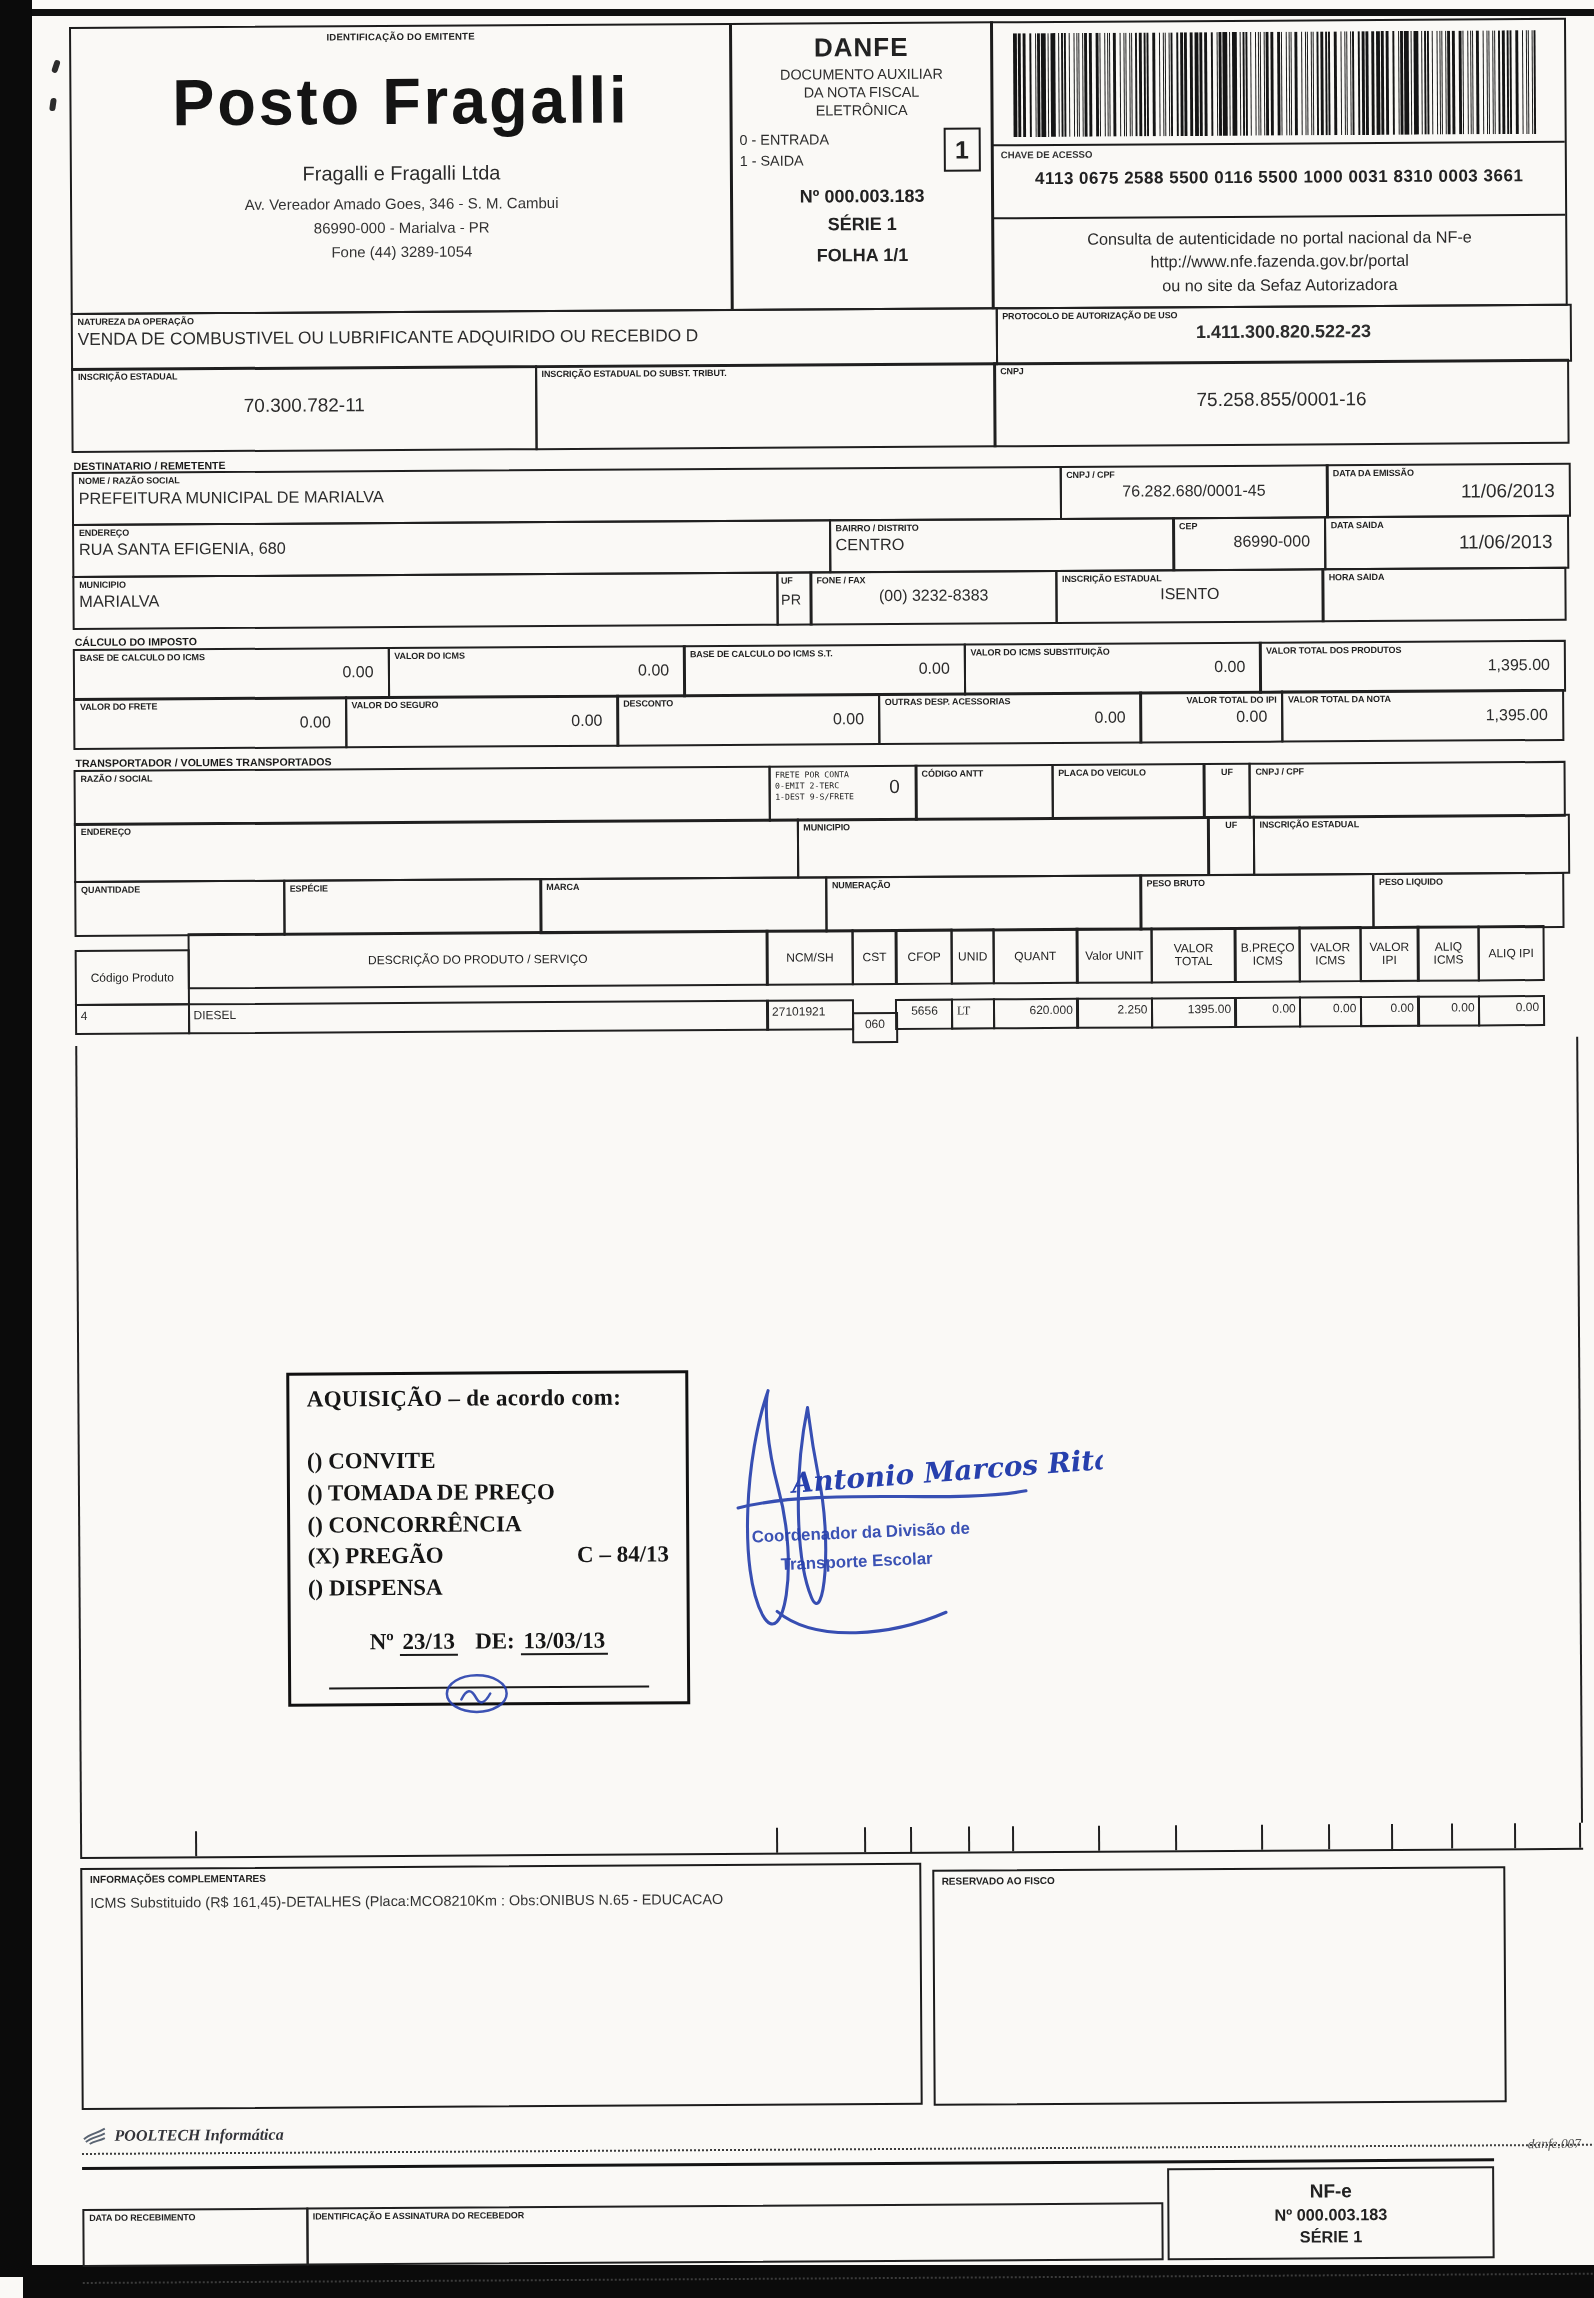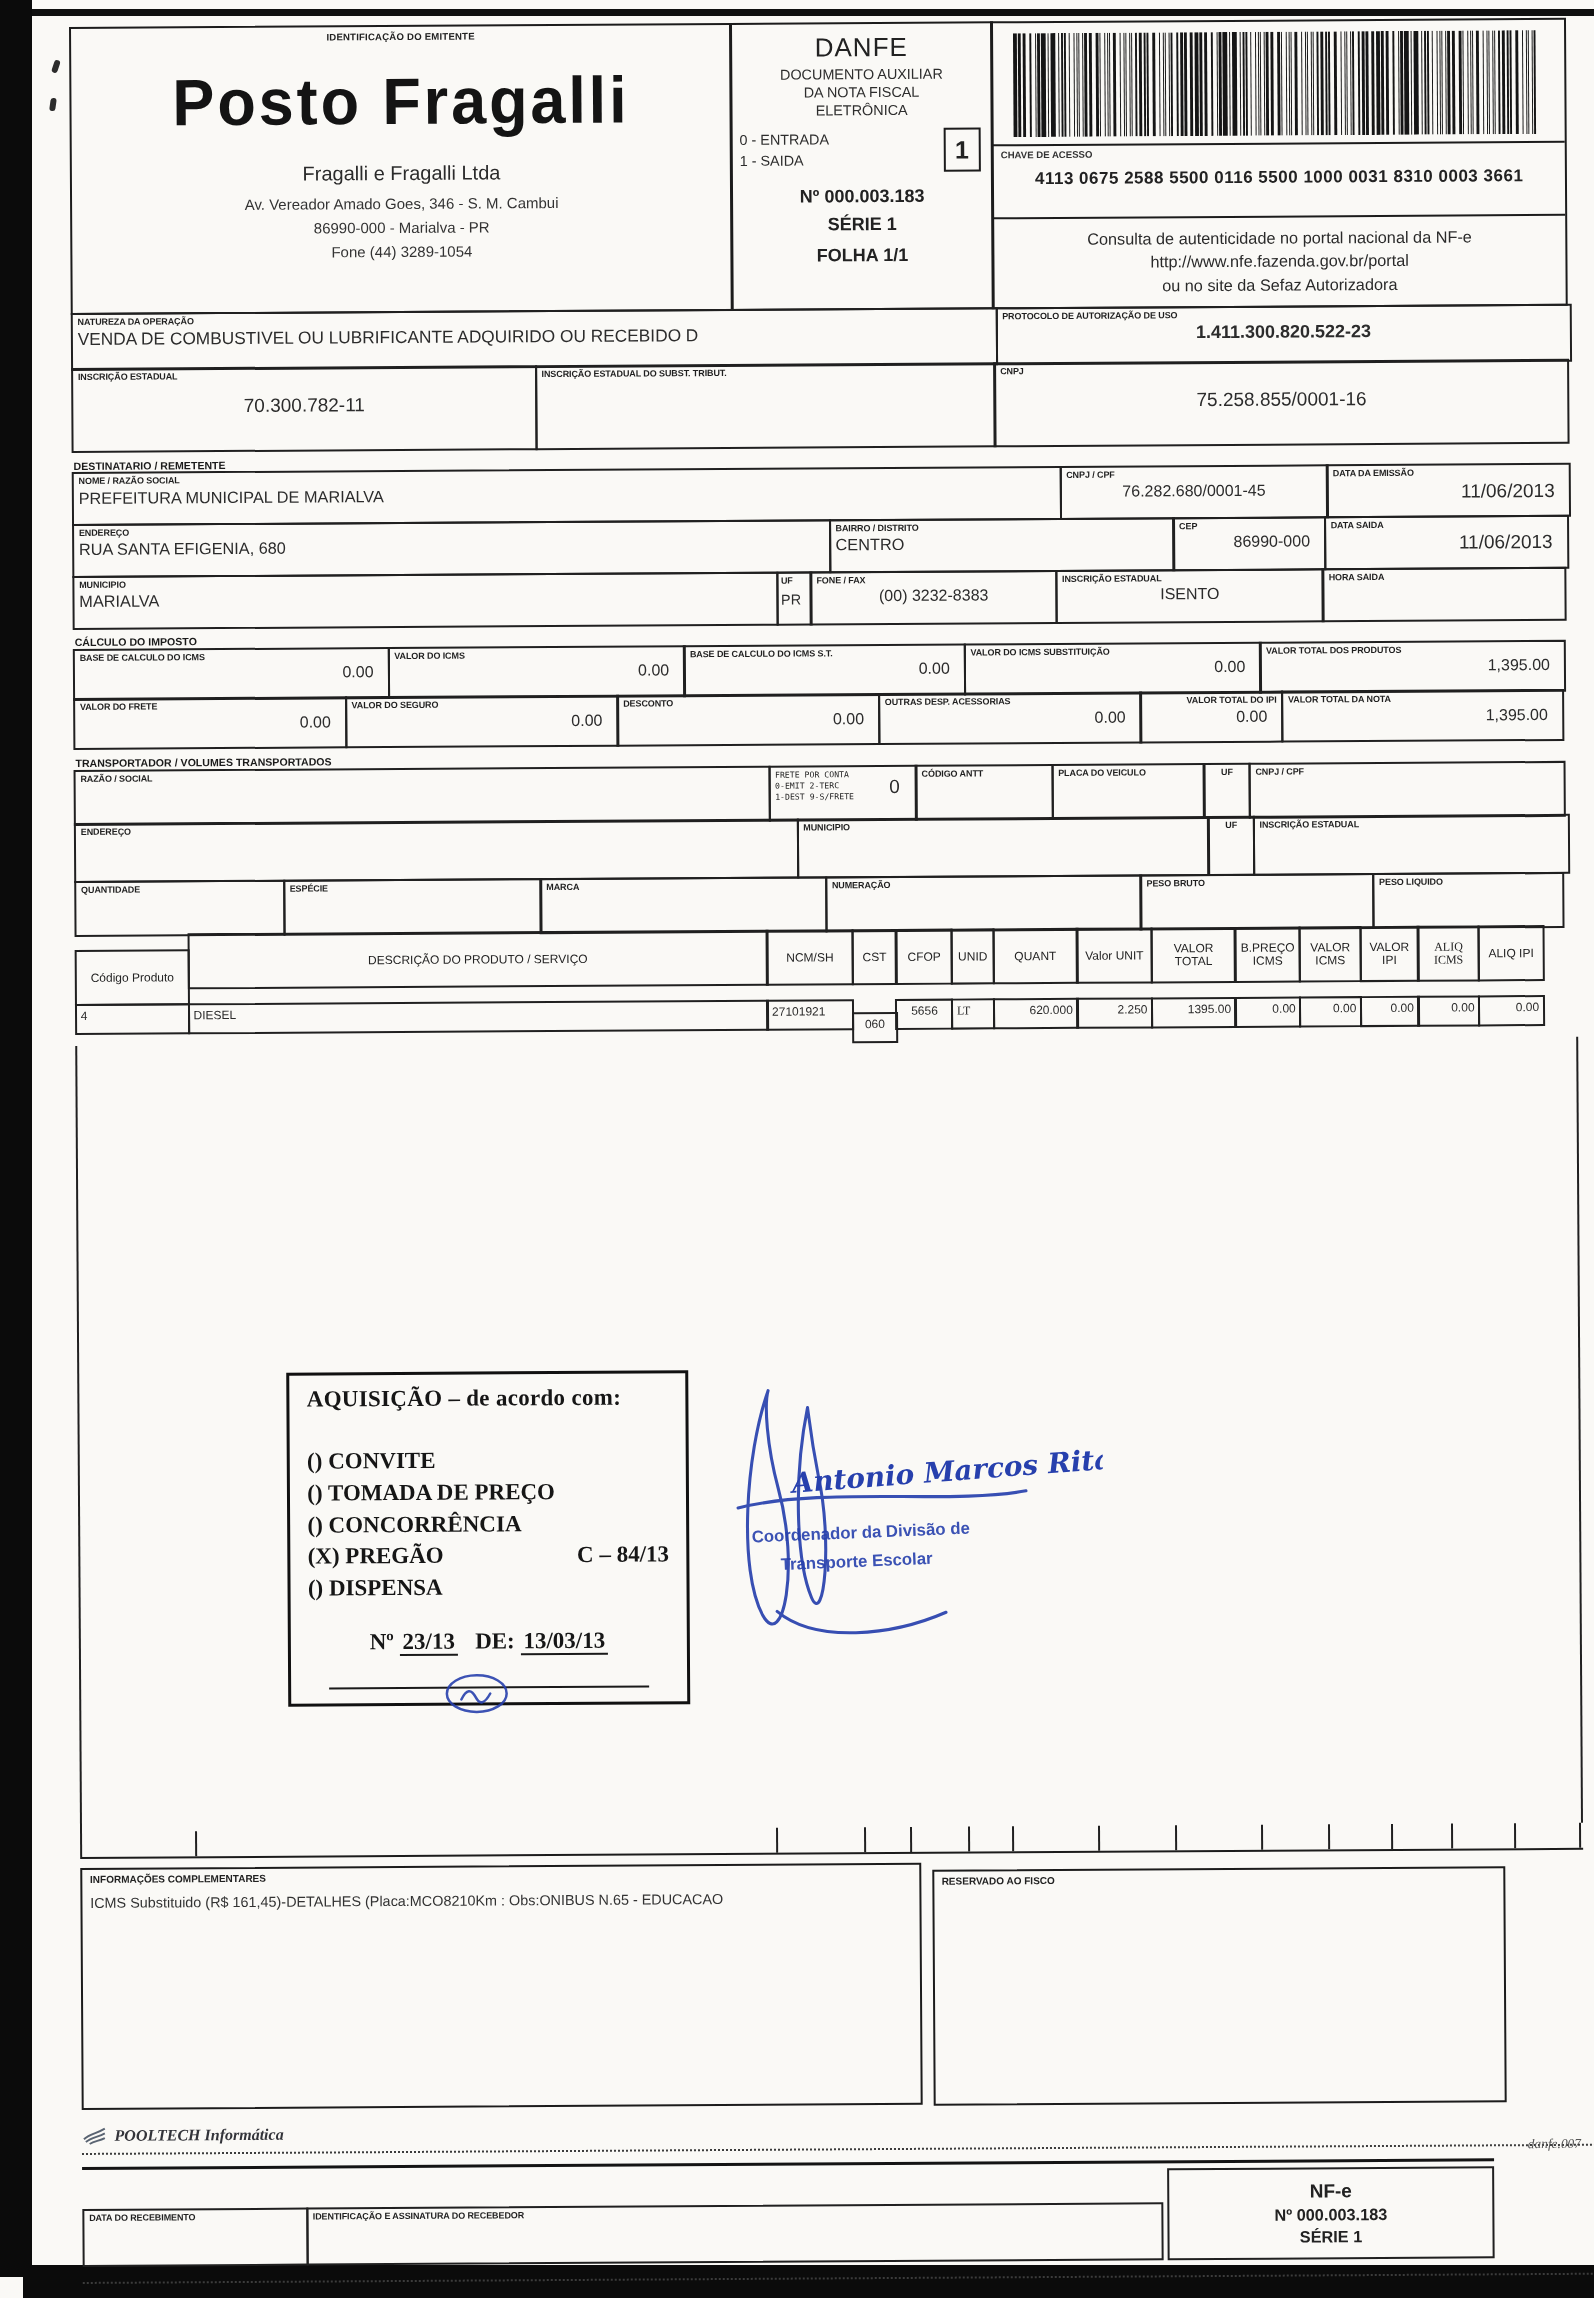--- a/index.html
+++ b/index.html
@@ -21,21 +21,21 @@
 
   
   .hdr { display:flex; height:288px; }
   .emit-box { width:663px; display:flex; flex-direction:column; align-items:center; }
   .emit-label { font-size:9.6px; font-weight:bold; margin-top:3.8px; letter-spacing:0.2px; }
   .logo { margin-top:23px; font-size:63px; font-weight:bold; letter-spacing:2.9px; color:#141414; transform:scaleY(1.04); }
   .company { margin-top:25px; font-size:20px; color:#2b2b2b; }
   .addr { margin-top:7.7px; font-size:15px; line-height:1.6; text-align:center; color:#333; }
 
   .danfe-box { width:264px; margin-left:-2.9px; display:flex; flex-direction:column; align-items:center; padding:7.7px 7.7px 5.8px; }
-  .danfe-title { font-size:26px; font-weight:normal; letter-spacing:1px; }
+  .danfe-title { font-size:26px; font-weight:bold; letter-spacing:1px; }
   .danfe-sub { font-size:14.4px; text-align:center; line-height:1.25; margin-top:1.9px; color:#2d2d2d; }
   .es-wrap { display:flex; width:100%; margin-top:9.6px; align-items:center; }
   .es-lines { flex:1; font-size:14.4px; line-height:1.5; color:#2d2d2d; }
   .tipo-box { width:37px; height:44px; border:2.9px solid #1c1c1c; display:flex; align-items:center; justify-content:center;
               font-size:25px; font-weight:bold; margin-right:3.8px; }
   .danfe-num { margin-top:13.4px; font-size:18px; font-weight:bold; }
   .danfe-serie { margin-top:7.7px; font-size:18px; font-weight:bold; }
   .danfe-folha { margin-top:9.6px; font-size:18px; font-weight:bold; }
 
   .right-col { width:576px; margin-left:-2.9px; display:flex; flex-direction:column; }
@@ -509,21 +509,21 @@
       <div class="ph" style="width:88px;">NCM/SH</div>
       <div class="ph" style="width:46px;">CST</div>
       <div class="ph" style="width:58px;">CFOP</div>
       <div class="ph" style="width:44px;">UNID</div>
       <div class="ph" style="width:86px;">QUANT</div>
       <div class="ph" style="width:77px;">Valor UNIT</div>
       <div class="ph" style="width:86px;">VALOR TOTAL</div>
       <div class="ph" style="width:67px;">B.PREÇO ICMS</div>
       <div class="ph" style="width:63px;">VALOR ICMS</div>
       <div class="ph" style="width:60px;">VALOR IPI</div>
-      <div class="ph" style="width:63px;font-family:Liberation Serif, serif;">ALIQ ICMS</div>
+      <div class="ph" style="width:63px;">ALIQ ICMS</div>
       <div class="ph" style="width:67px;">ALIQ IPI</div>
     </div>
     <div class="prow">
       <div class="pc" style="width:115px;">4</div>
       <div class="pc" style="width:581px;">DIESEL</div>
       <div class="pc" style="width:88px;">27101921</div>
       <div class="pc pm" style="width:46px;margin-top:13px;">060</div>
       <div class="pc pm" style="width:58px;">5656</div>
       <div class="pc" style="width:44px;font-family:Liberation Serif, serif;">LT</div>
       <div class="pc pr" style="width:86px;">620.000</div>

